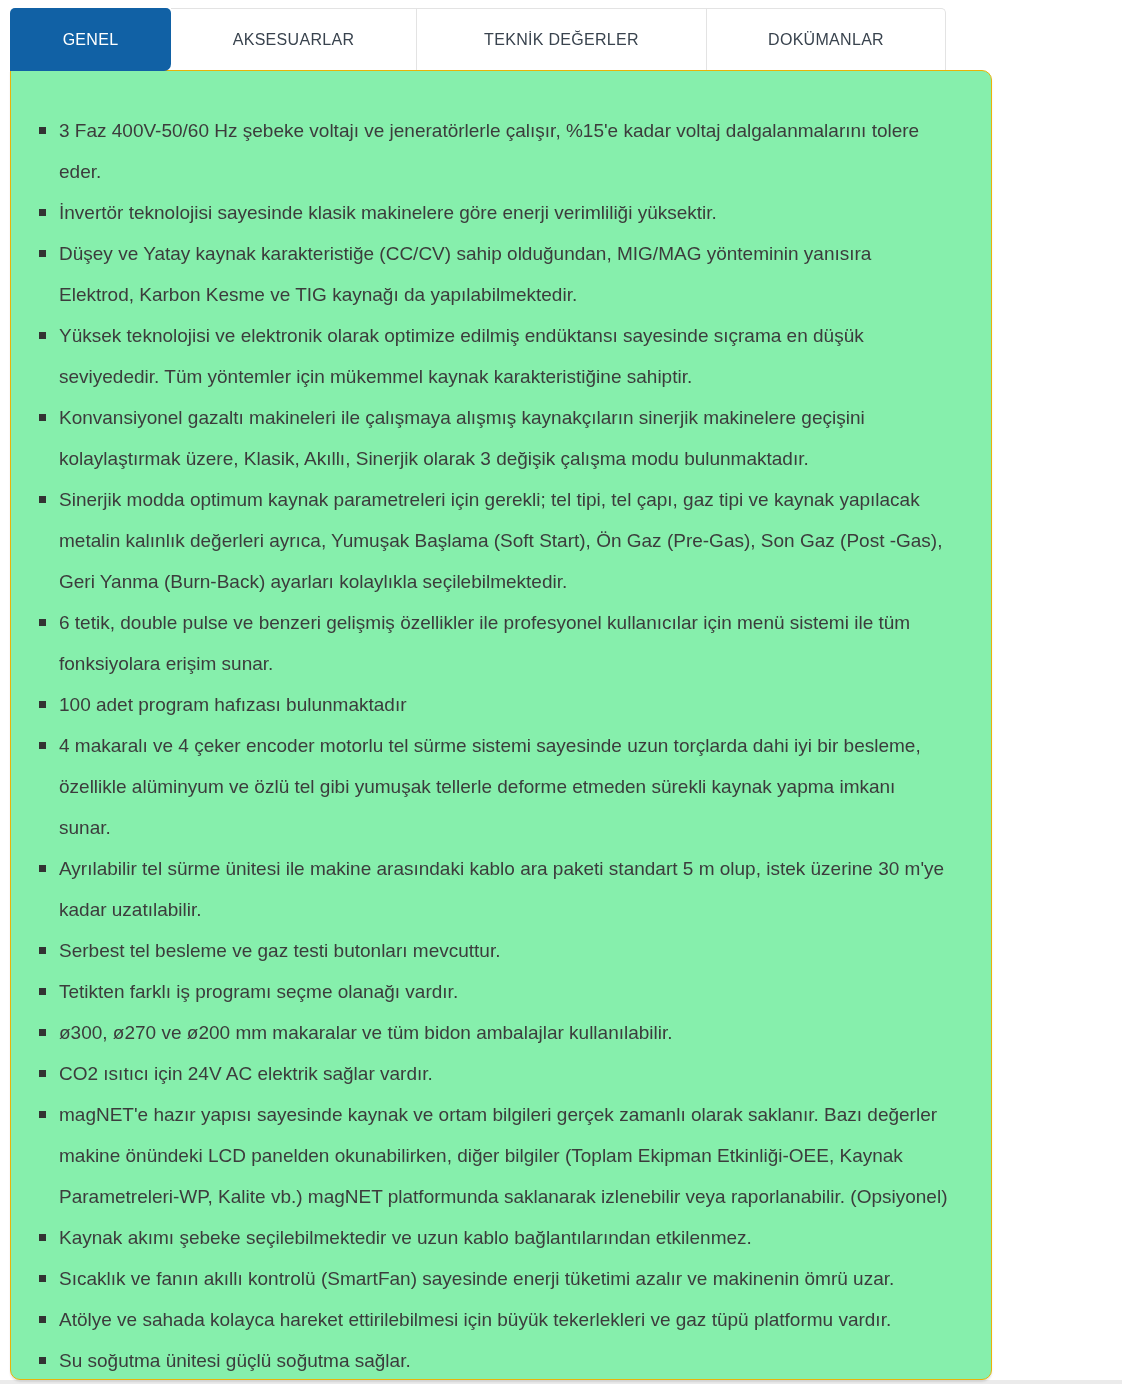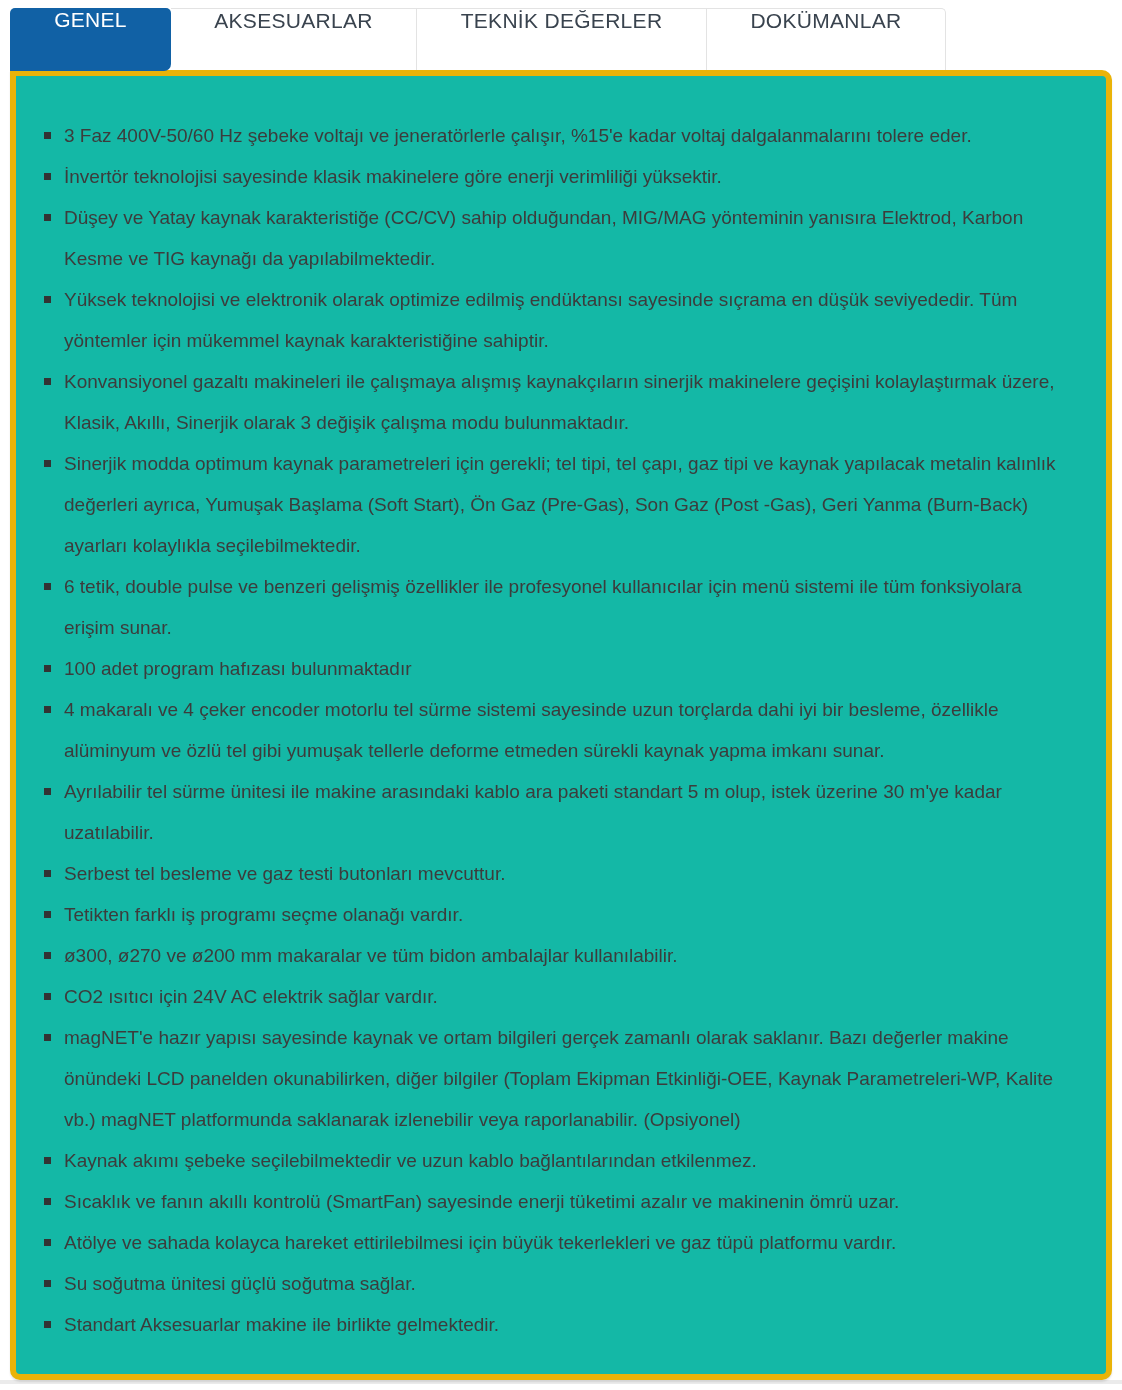--- a/index.html
+++ b/index.html
@@ -2,36 +2,36 @@
 <html lang="tr"><head>
 <meta charset="utf-8">
 <style>
   * { margin:0; padding:0; box-sizing:border-box; }
   html,body { width:1122px; height:1390px; background:#ffffff;
               font-family:"Liberation Sans","DejaVu Sans",sans-serif; }
   .page { position:relative; width:1122px; height:1390px; overflow:hidden; background:#fff; }
 
   
   .tabs { position:absolute; left:10px; top:8px; display:flex; height:62px; z-index:3; }
-  .tab  { display:flex; justify-content:center;
+  .tab  { display:flex; align-items:center; justify-content:center;
           height:62px; background:#ffffff; border:none; cursor:pointer;
-          font-family:inherit; font-size:21px; color:#39434e; letter-spacing:.3px; }
+          font-family:inherit; font-size:16px; color:#39434e; letter-spacing:.3px; }
   .tab.inactive { border-top:1px solid #e3e3e3; border-right:1px solid #e3e3e3; }
   .tab.first-inactive { border-left:none; }
   .tab.last { border-top-right-radius:5px; }
   .tab.active { background:#1161a5; color:#ffffff; border-radius:5px 5px 7px 0;
                 height:63px; font-weight:400; }
   .tab-genel    { width:161px; }
   .tab-teknik   { width:290px; }
   .tab-aks      { width:246px; }
   .tab-dok      { width:239px; }
 
   
-  .card { position:absolute; left:10px; top:70px; width:1102px; height:1310px;
-          background:#14b8a6; border:6px solid #eab308;
+  .card { position:absolute; left:10px; top:70px; width:982px; height:1310px;
+          background:#86efac; border:1px solid #eab308;
           border-radius:0 10px 10px 10px;
           box-shadow:0 2px 2px rgba(0,0,0,.10); z-index:2; }
   .divider-strip { position:absolute; left:0; top:1380px; width:1122px; height:4px;
                    background:#ebebeb; z-index:1; }
 
   ul.features { list-style:none; padding:39px 42px 0 27px; }
   ul.features li { position:relative; padding-left:21px;
                    font-size:19px; line-height:41px; color:#3c3c3c; }
   .bullet { position:absolute; left:1px; top:17px; width:7px; height:7px;
             background:#333333; display:block; }

